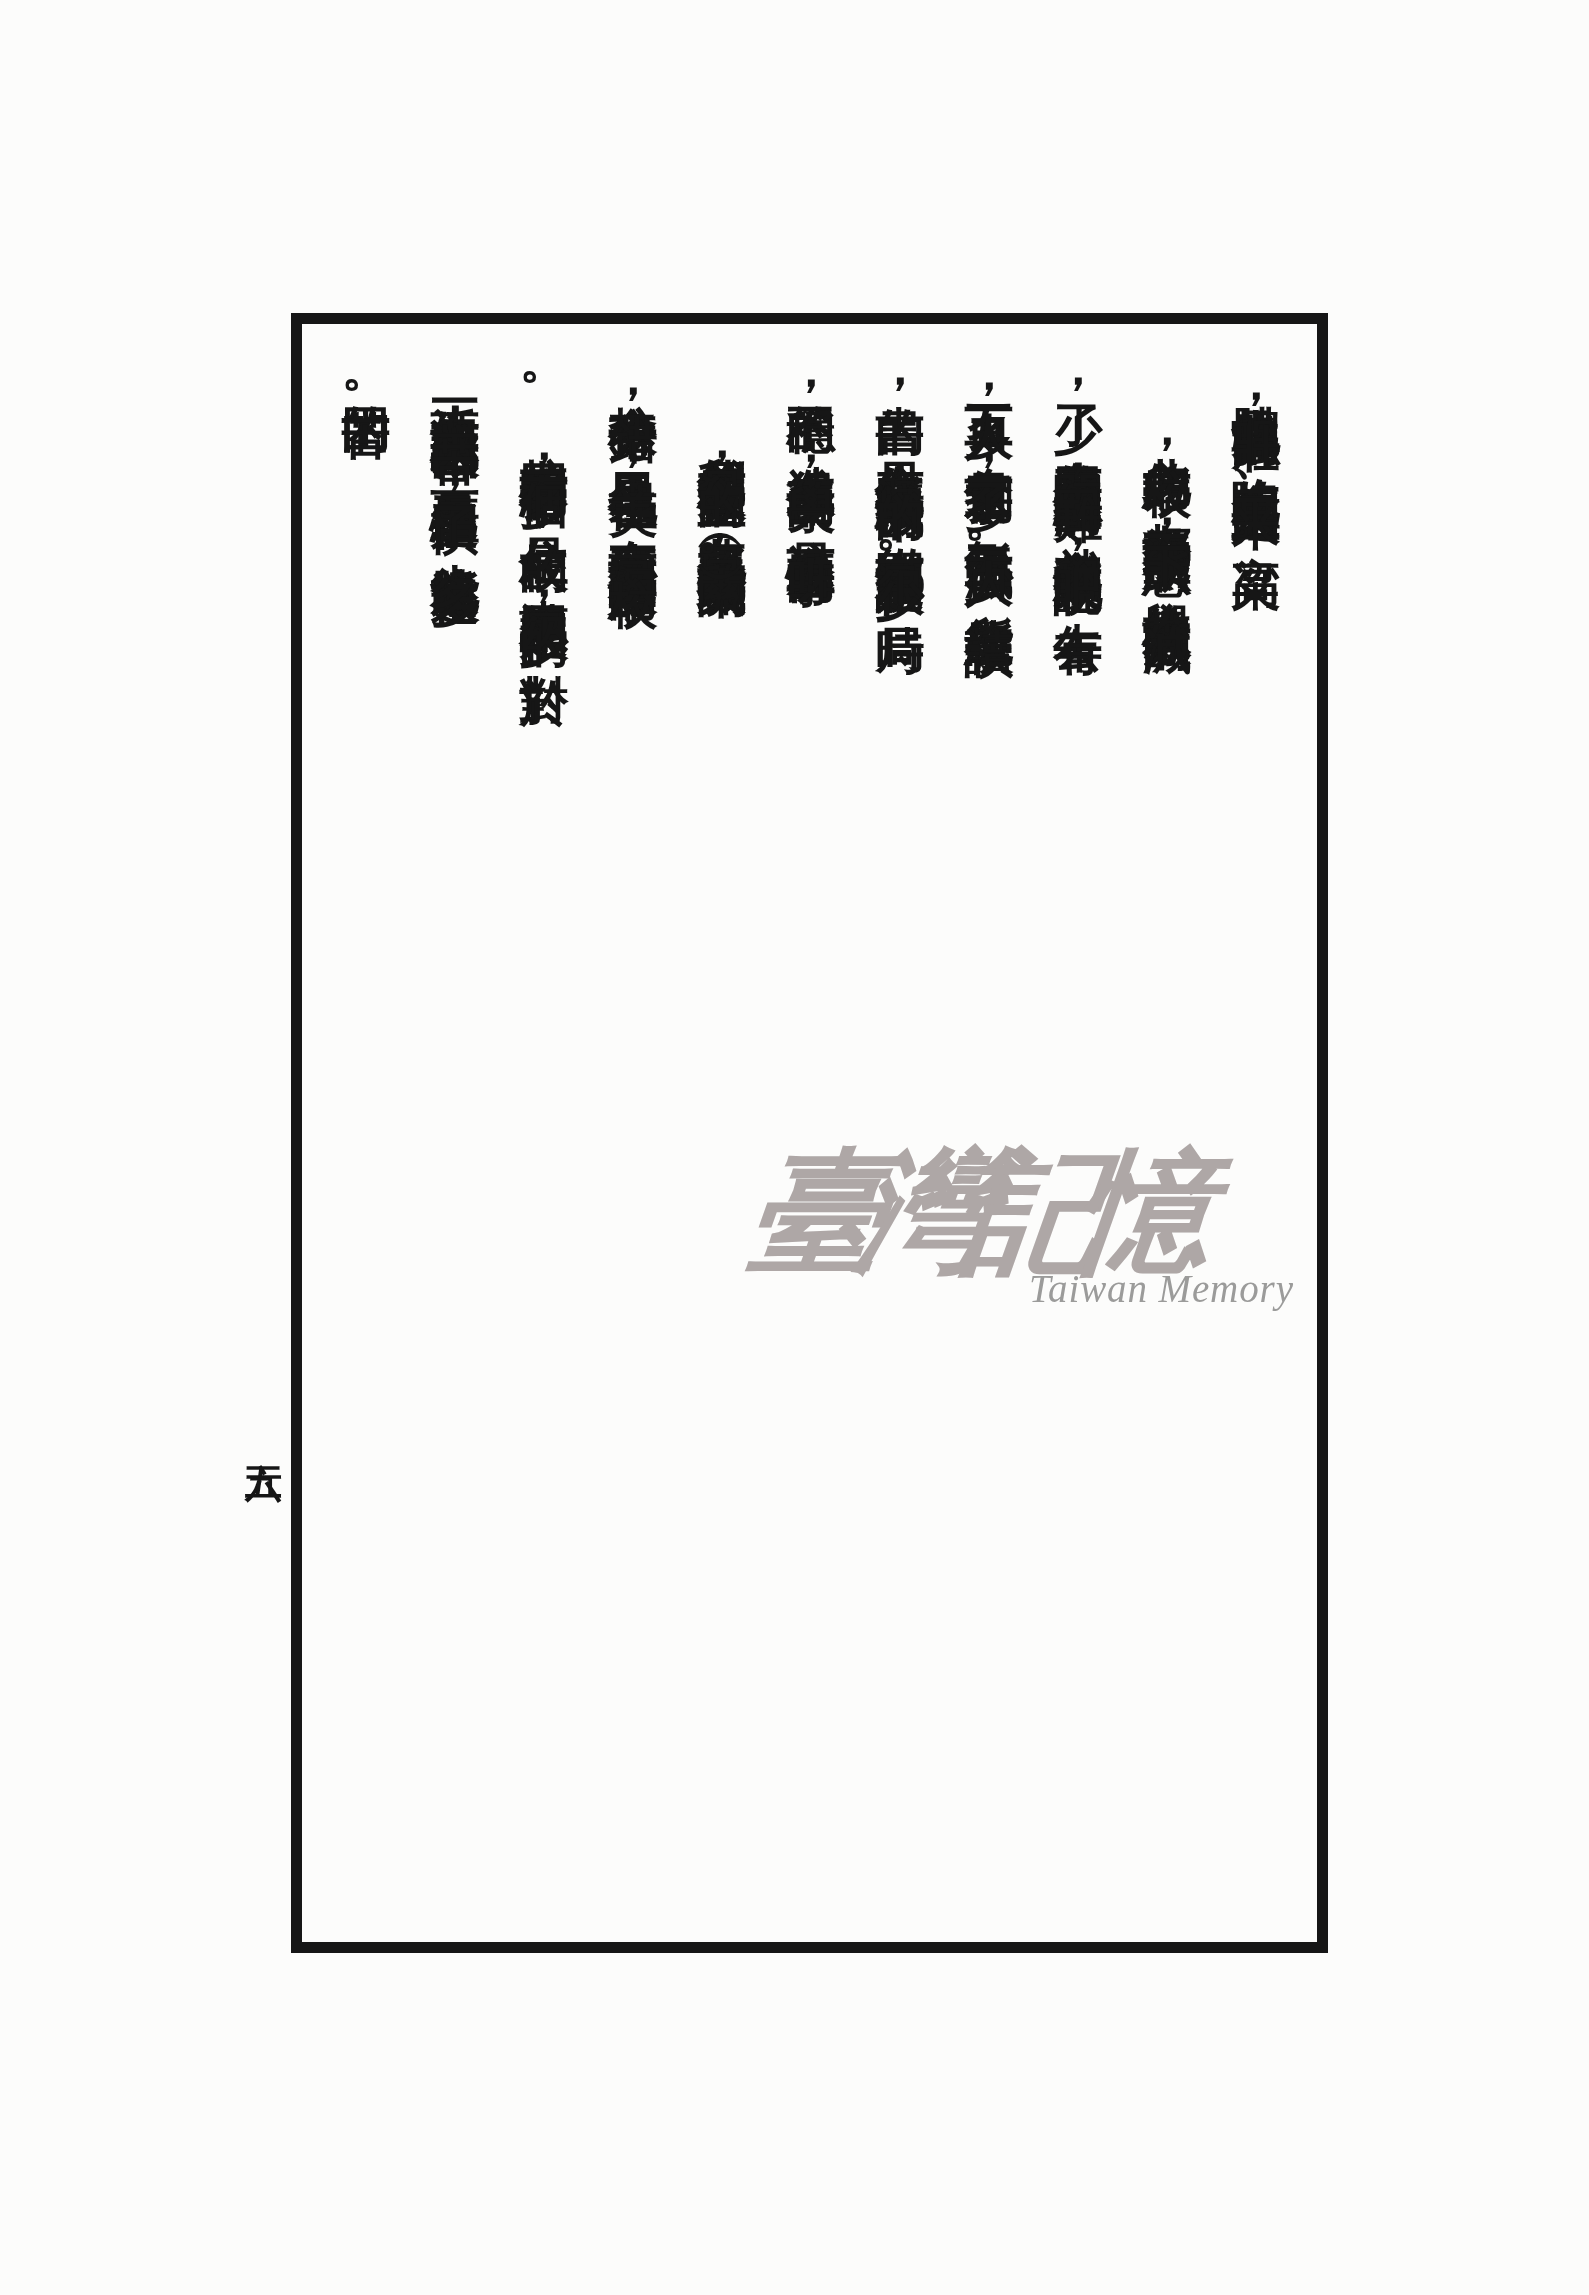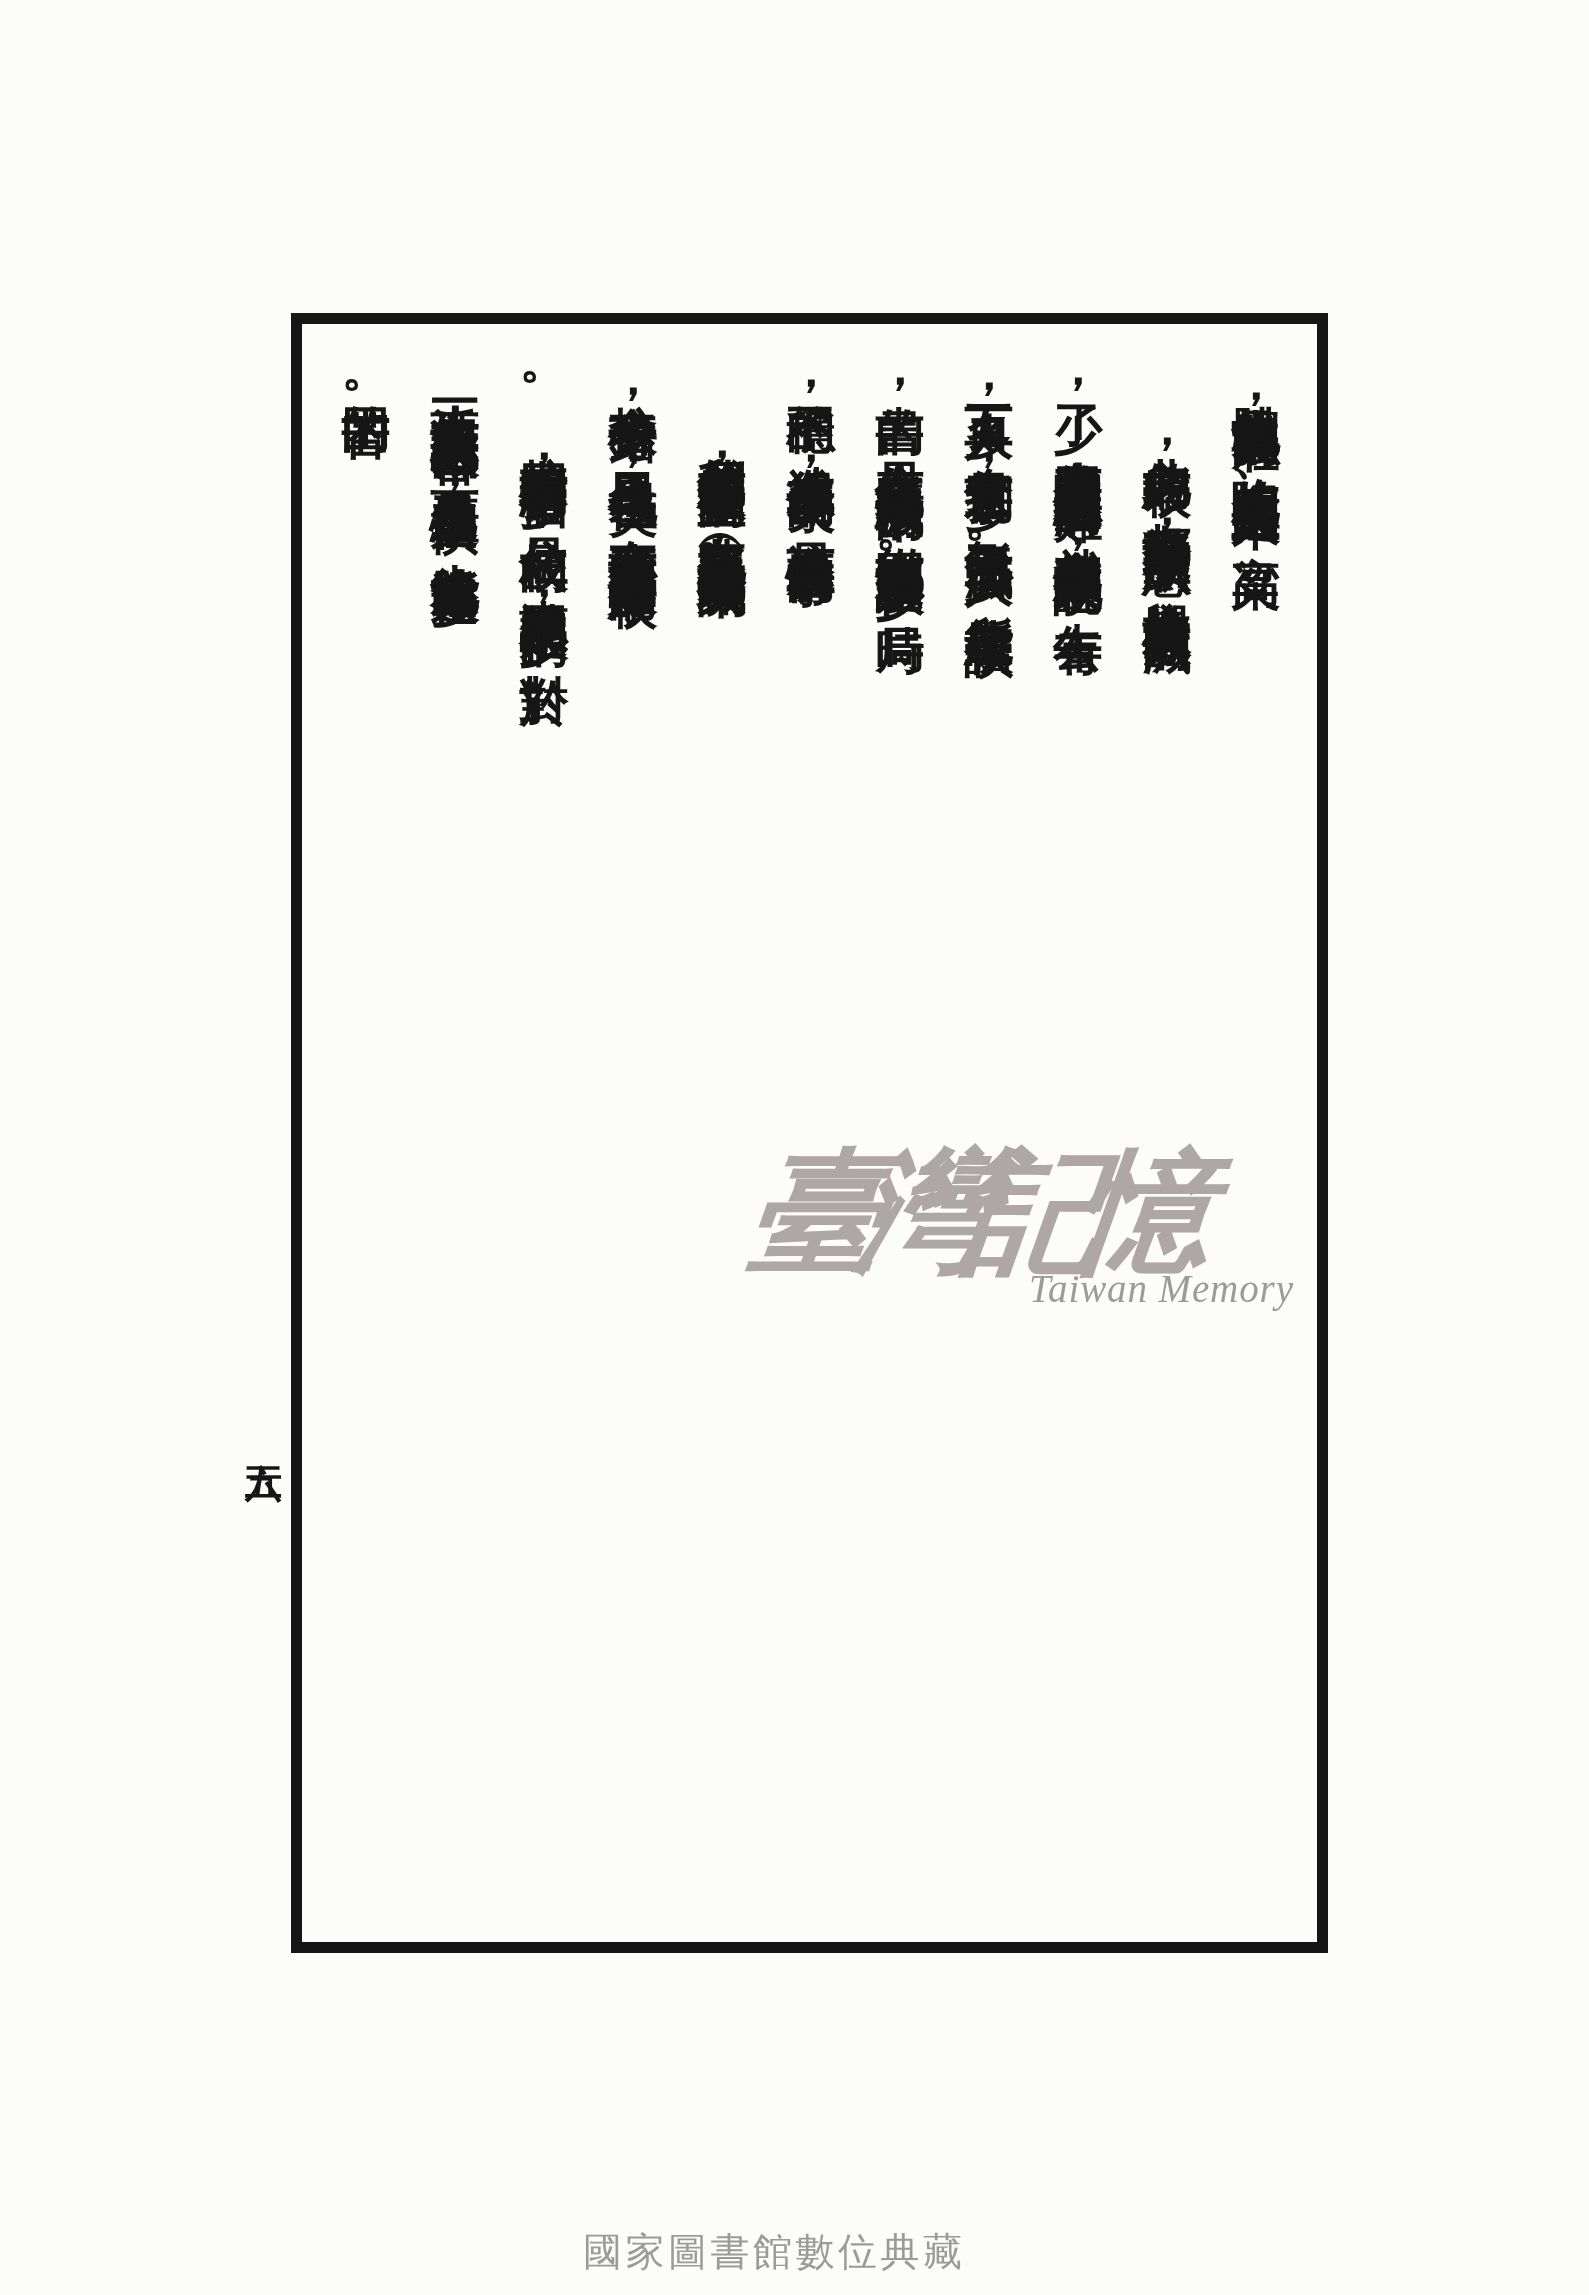--- a/index.html
+++ b/index.html
@@ -111,16 +111,15 @@
     <div class="col">。校中的同學約有二百多個，是住校的，走讀的同學是很少的，對於</div>
     <div class="col">生活方面一般說起來都很困苦，可是已經是習慣了，也能勝過這很多</div>
     <div class="col">的困苦。</div>
   </div>
 
   <div class="wm-cjk">臺灣記憶</div>
   <div class="wm-latin">Taiwan Memory</div>
 
   <div class="folio">六五</div>
 
-  <div class="footer">國家圖書館數位典藏</div>
 
 </div>
 
 
 </body></html>

